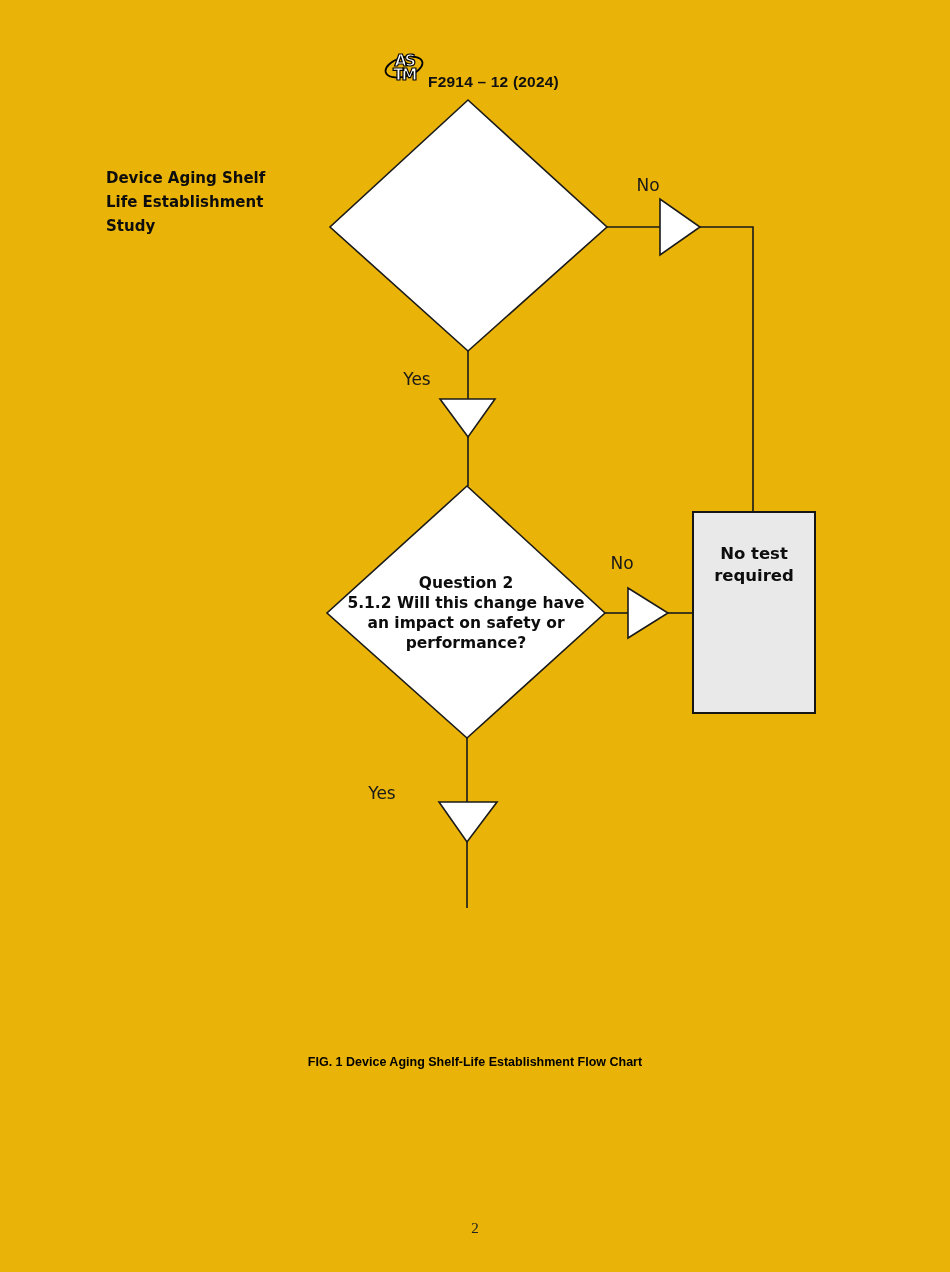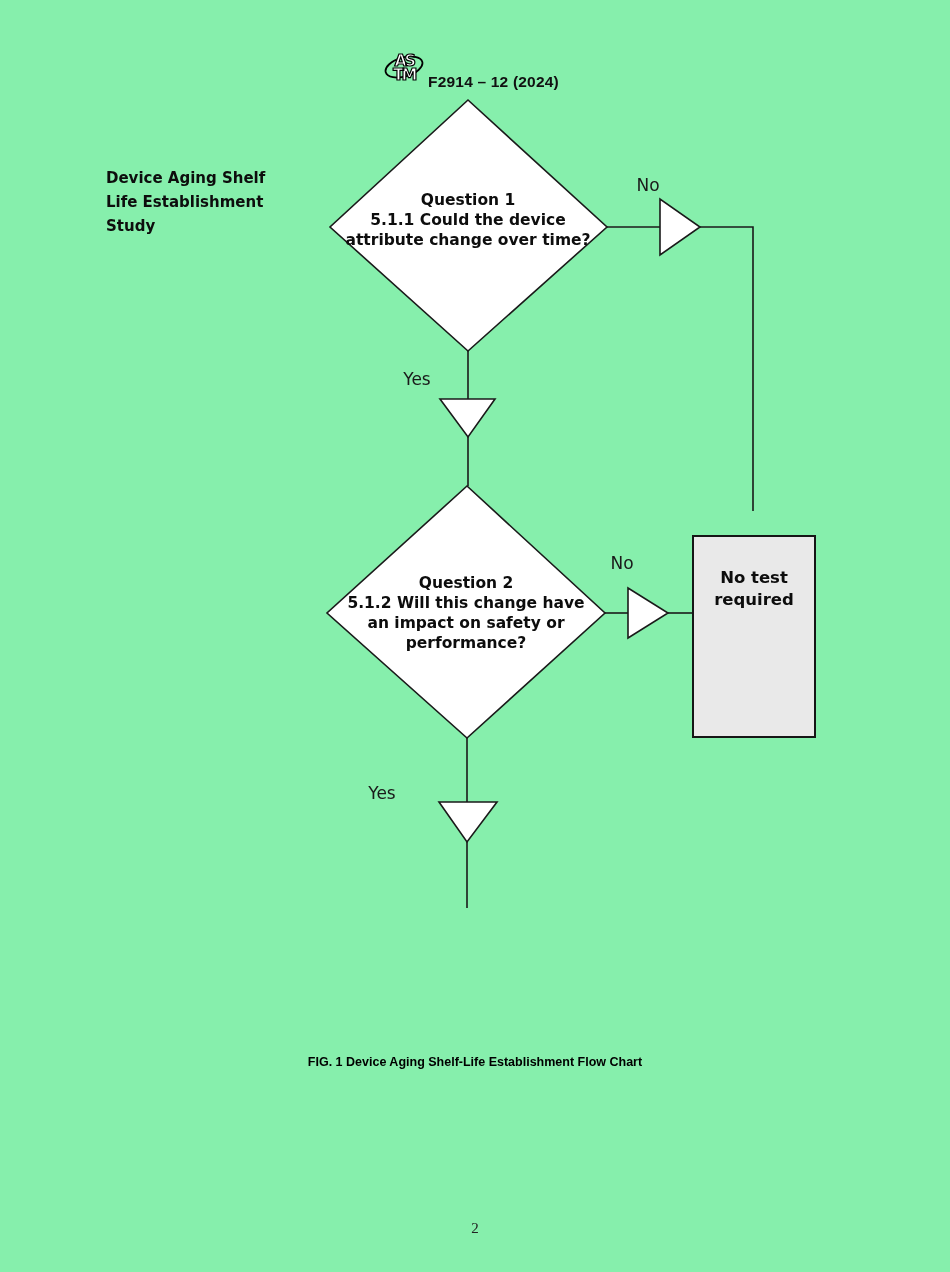--- a/index.html
+++ b/index.html
@@ -4,21 +4,21 @@
 <style>
   * { margin: 0; padding: 0; box-sizing: border-box; }
   html, body { background: #ffffff; }
   body {
     width: 950px; height: 1272px;
     font-family: "DejaVu Sans", sans-serif;
     color: #111;
     position: relative;
     overflow: hidden;
   }
-  .page { position: absolute; inset: 0; background: #86efac; }
+  .page { position: absolute; inset: 0; background: #eab308; }
   .abs { position: absolute; }
   .ml { white-space: pre-line; }
 
   
   .hdr-code {
     font-family: "Liberation Sans", sans-serif;
     font-weight: bold; font-size: 15.5px; letter-spacing: .2px;
   }
 
   
@@ -102,34 +102,31 @@
 
     <line x1="605" y1="613" x2="628" y2="613" stroke="#1a1a1a" stroke-width="1.6"></line>
     <polygon points="628,588 628,638 668,613" fill="#ffffff" stroke="#1a1a1a" stroke-width="1.6"></polygon>
     <line x1="668" y1="613" x2="692" y2="613" stroke="#1a1a1a" stroke-width="1.6"></line>
 
     <line x1="467" y1="738" x2="467" y2="802" stroke="#1a1a1a" stroke-width="1.6"></line>
     <polygon points="439,802 497,802 467,842" fill="#ffffff" stroke="#1a1a1a" stroke-width="1.6"></polygon>
     <line x1="467" y1="842" x2="467" y2="908" stroke="#1a1a1a" stroke-width="1.6"></line>
   </svg>
 
-  <div class="abs dtext ml" style="left:318px; top:190px; width:300px;">Question 1
-5.1.1 Could the device
-attribute change over time?</div>
   <div class="abs dtext ml" style="left:316px; top:573px; width:300px;">Question 2
 5.1.2 Will this change have
 an impact on safety or
 performance?</div>
 
   <div class="abs branch-label" style="left:627px; top:175px; width:42px;">No</div>
   <div class="abs branch-label" style="left:396px; top:369px; width:42px;">Yes</div>
   <div class="abs branch-label" style="left:601px; top:553px; width:42px;">No</div>
   <div class="abs branch-label" style="left:361px; top:783px; width:42px;">Yes</div>
 
-  <div class="abs flow-box no-test-box" style="left:692px; top:511px; width:124px; height:203px;margin-top:24px;">
+  <div class="abs flow-box no-test-box" style="left:692px; top:511px; width:124px; height:203px;">
     <div class="no-test-heading ml">No test
 required</div>
   </div>
 
 
   <div class="abs fig-caption" style="top:1055px;">FIG. 1 Device Aging Shelf-Life Establishment Flow Chart</div>
 
   <div class="abs page-num" style="top:1220px;">2</div>
 
 </div>

